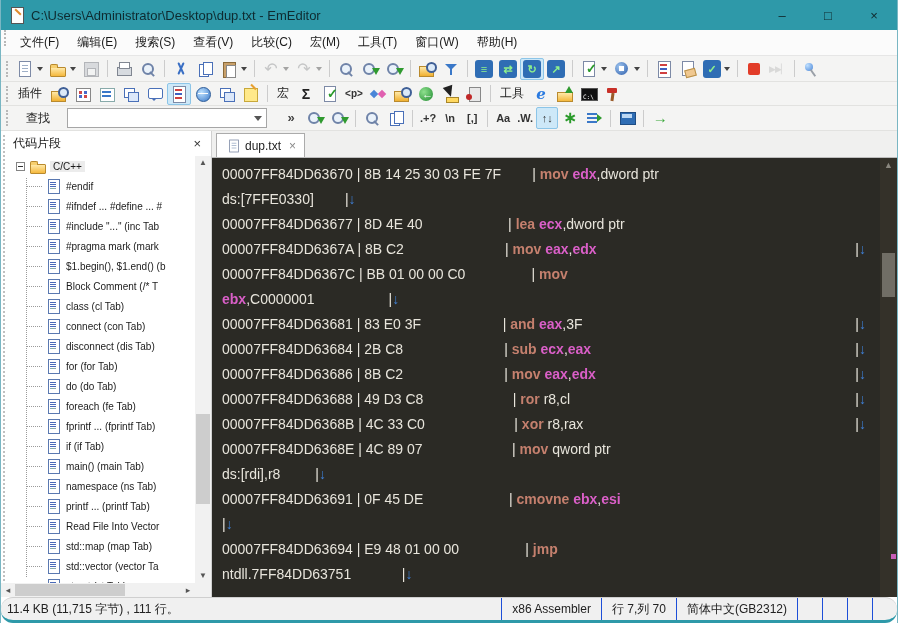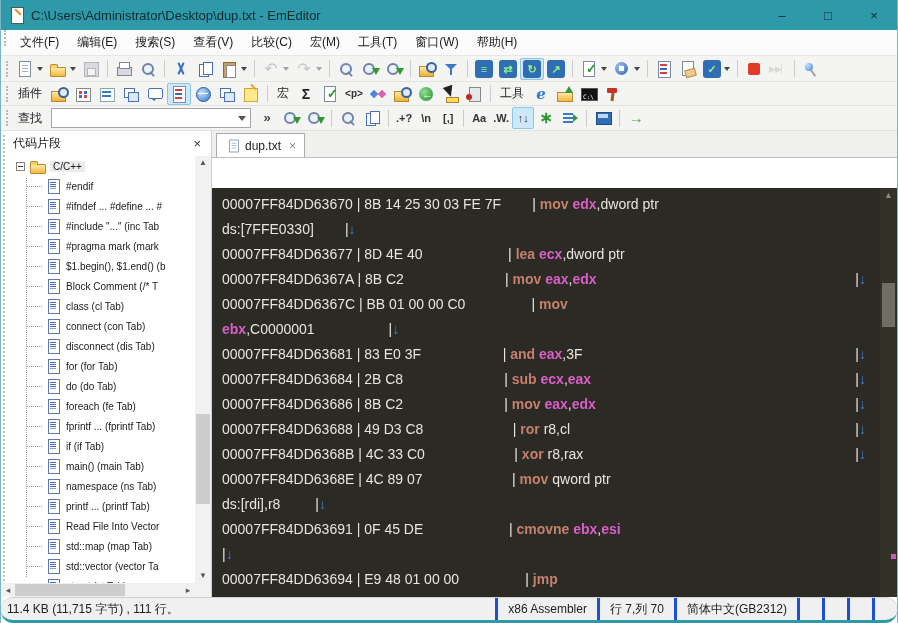--- a/index.html
+++ b/index.html
@@ -15,21 +15,21 @@
   .title{font-size:13px;color:#0e2b30;flex:1;white-space:nowrap;overflow:hidden;}
   .winbtns{display:flex;height:100%;}
   .wbtn{width:46px;display:flex;align-items:center;justify-content:center;font-size:13px;color:#10282c;}
   
   .menubar{height:26px;background:#fbfbfb;border-bottom:1px solid #e6e6e6;display:flex;align-items:flex-start;flex:0 0 auto;}
   .mitem{font-size:12px;color:#1a1a1a;padding:4px 9px;}
   
   .tb{display:flex;align-items:center;background:#f4f4f3;border-bottom:1px solid #e2e2e0;padding:0 2px;flex:0 0 auto;}
   #tb-main{height:26px;}
   #tb-plugin{height:24px;}
-  #tb-find{height:25px;}
+  #tb-find{height:25px;gap:8px;}
   .grip{border-left:2px dotted #b8b8b8;height:16px;margin:0 5px 0 3px;}
   .sep{width:1px;height:17px;background:#cccccc;margin:0 4px;}
   .tlabel{font-size:12px;color:#222;margin:0 5px;white-space:nowrap;}
   .tbtn{height:22px;min-width:22px;display:flex;align-items:center;justify-content:center;
         border:1px solid transparent;border-radius:2px;padding:0 2px;}
   .tbtn.sel{background:#cde8f8;border-color:#8cc5e8;}
   .tbtn.dim{opacity:.45;filter:grayscale(70%);}
   .tbtn .txt{font-size:11px;color:#333;font-weight:bold;white-space:pre;}
   .dd{width:0;height:0;border-left:3px solid transparent;border-right:3px solid transparent;border-top:4px solid #444;margin-left:3px;}
   
@@ -129,41 +129,41 @@
   .sbvscroll .arr{position:absolute;left:0;width:16px;height:14px;color:#555;font-size:8px;text-align:center;line-height:14px;}
   .sbvscroll .arr.up{top:0;}
   .sbvscroll .arr.dn{bottom:0;}
   .sbvscroll .thumb{position:absolute;left:1px;width:14px;top:258px;height:90px;background:#cdcdcd;}
   .sbhscroll{position:absolute;left:0;right:0;bottom:0;height:14px;background:#f1f1f1;}
   .sbhscroll .arr{position:absolute;top:0;width:14px;height:14px;color:#555;font-size:9px;text-align:center;line-height:14px;}
   .sbhscroll .arr.lf{left:0;}
   .sbhscroll .arr.rt{right:16px;}
   .sbhscroll .thumb{position:absolute;top:1px;left:14px;width:110px;height:12px;background:#cdcdcd;}
   
-  .editor{flex:1;display:flex;flex-direction:column;min-width:0;gap:30px;}
+  .editor{flex:1;display:flex;flex-direction:column;min-width:0;}
   .tabbar{height:27px;background:#f0f0ef;border-bottom:1px solid #bdbdbd;display:flex;align-items:flex-end;padding-left:4px;flex:0 0 auto;}
   .tab{height:24px;background:#fff;border:1px solid #ababab;border-bottom:none;display:flex;align-items:center;padding:0 8px;font-size:12px;color:#222;}
   .tab .i{transform:scale(.8);margin-right:2px;}
   .tabclose{margin-left:8px;color:#8a8a8a;font-size:12px;}
   .edwrap{flex:1;position:relative;min-height:0;}
   .edcontent{position:absolute;inset:0 17px 0 0;background:var(--ed-bg,#2B2A25);overflow:hidden;
              font-family:"Liberation Sans",sans-serif;font-size:14px;padding:4px 0 0 10px;}
   .erow{height:25px;line-height:25px;white-space:pre;position:relative;color:var(--ed-text,#E8E5DC);}
   .c-m{color:var(--ed-m,#C5806E);font-weight:bold;}
   .c-r{color:var(--ed-r,#DA5FC8);font-weight:bold;}
   .c-a{color:var(--ed-a,#3F7FD4);font-weight:bold;}
   .rmark{position:absolute;right:14px;top:0;}
   .edvscroll{position:absolute;top:0;right:0;bottom:0;width:17px;background:#343129;}
   .edvscroll .arr{position:absolute;top:2px;left:0;width:17px;text-align:center;color:#8a877e;font-size:9px;}
   .edvscroll .thumb{position:absolute;left:2px;width:13px;top:95px;height:44px;background:#716E65;}
   .edvscroll .pinkmark{position:absolute;right:1px;bottom:38px;width:5px;height:5px;background:#C75DB8;}
   
   .statusbar{height:26px;background:#f0f0f0;border-top:1px solid #cfcfcf;border-bottom:3px solid #2E99A9;
              display:flex;align-items:stretch;font-size:12px;color:#222;flex:0 0 auto;border-radius:12px;}
-  .sseg{display:flex;align-items:center;padding:0 10px;border-left:3px solid #1d4ed8;white-space:nowrap;}
+  .sseg{display:flex;align-items:center;padding:0 10px;border-left:1px solid #1d4ed8;white-space:nowrap;}
   .sseg.first{border-left:none;flex:1;padding-left:6px;}
   .sseg.empty{width:25px;padding:0;}
 </style>
 </head>
 <body>
 
 <div class="win">
 
   <div class="titlebar">
     <span class="appicon"></span>

